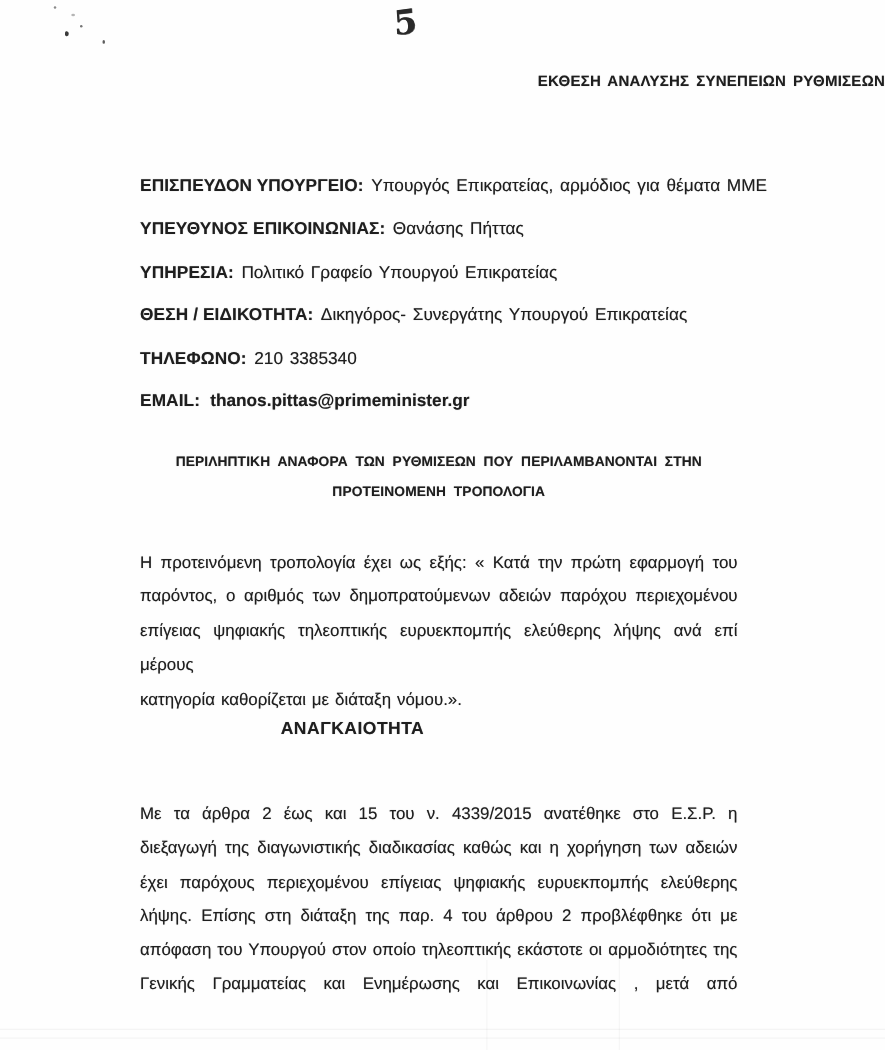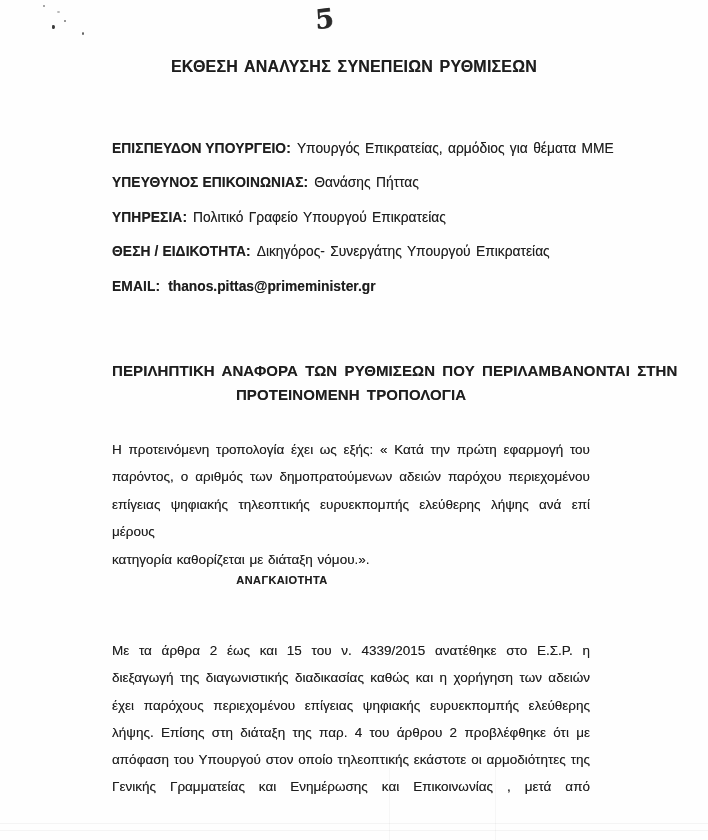--- a/index.html
+++ b/index.html
@@ -64,22 +64,22 @@
   }
   .scanline-v.v1 { left: 389px; }
   .scanline-v.v2 { left: 495px; }
 
   
   .doc-title {
     position: absolute;
     top: 58px;
     left: 0;
     width: 708px;
-    text-align: center;
-    font-size: 16px;
+    text-align: right;
+    font-size: 12px;
     font-weight: bold;
     letter-spacing: 0.2px;
     word-spacing: 2px;
     white-space: nowrap;
   }
 
   
   .fields {
     position: absolute;
     top: 141px;
@@ -105,34 +105,34 @@
     margin-left: 8px;
   }
 
   
   .summary-heading {
     position: absolute;
     top: 359px;
     left: 112px;
     width: 478px;
     text-align: center;
-    font-size: 15px;
+    font-size: 11px;
     font-weight: bold;
     line-height: 23.5px;
     word-spacing: 3px;
     letter-spacing: 0.1px;
   }
   .summary-heading .hline { white-space: nowrap; }
   .section-heading {
     position: absolute;
     top: 574px;
     left: 0;
     width: 564px;
     text-align: center;
-    font-size: 11px;
+    font-size: 14px;
     font-weight: bold;
     letter-spacing: 0.4px;
     white-space: nowrap;
   }
 
   
   .para {
     position: absolute;
     left: 112px;
     width: 478px;
@@ -176,20 +176,23 @@
     </div>
     <div class="field-row scan-text">
       <span class="field-label">ΥΠΕΥΘΥΝΟΣ  ΕΠΙΚΟΙΝΩΝΙΑΣ:</span><span class="field-value">Θανάσης  Πήττας</span>
     </div>
     <div class="field-row scan-text">
       <span class="field-label">ΥΠΗΡΕΣΙΑ:</span><span class="field-value">Πολιτικό  Γραφείο  Υπουργού  Επικρατείας</span>
     </div>
     <div class="field-row scan-text">
       <span class="field-label">ΘΕΣΗ / ΕΙΔΙΚΟΤΗΤΑ:</span><span class="field-value">Δικηγόρος- Συνεργάτης Υπουργού Επικρατείας</span>
     </div>
+    <div class="field-row scan-text">
+      <span class="field-label">ΤΗΛΕΦΩΝΟ:</span><span class="field-value">210 3385340</span>
+    </div>
     <div class="field-row email-row scan-text">
       <span class="field-label">EMAIL:</span><span class="field-value">thanos.pittas@primeminister.gr</span>
     </div>
   </div>
 
   <div class="summary-heading scan-text">
     <div class="hline">ΠΕΡΙΛΗΠΤΙΚΗ  ΑΝΑΦΟΡΑ  ΤΩΝ  ΡΥΘΜΙΣΕΩΝ  ΠΟΥ  ΠΕΡΙΛΑΜΒΑΝΟΝΤΑΙ  ΣΤΗΝ</div>
     <div class="hline">ΠΡΟΤΕΙΝΟΜΕΝΗ  ΤΡΟΠΟΛΟΓΙΑ</div>
   </div>
 

